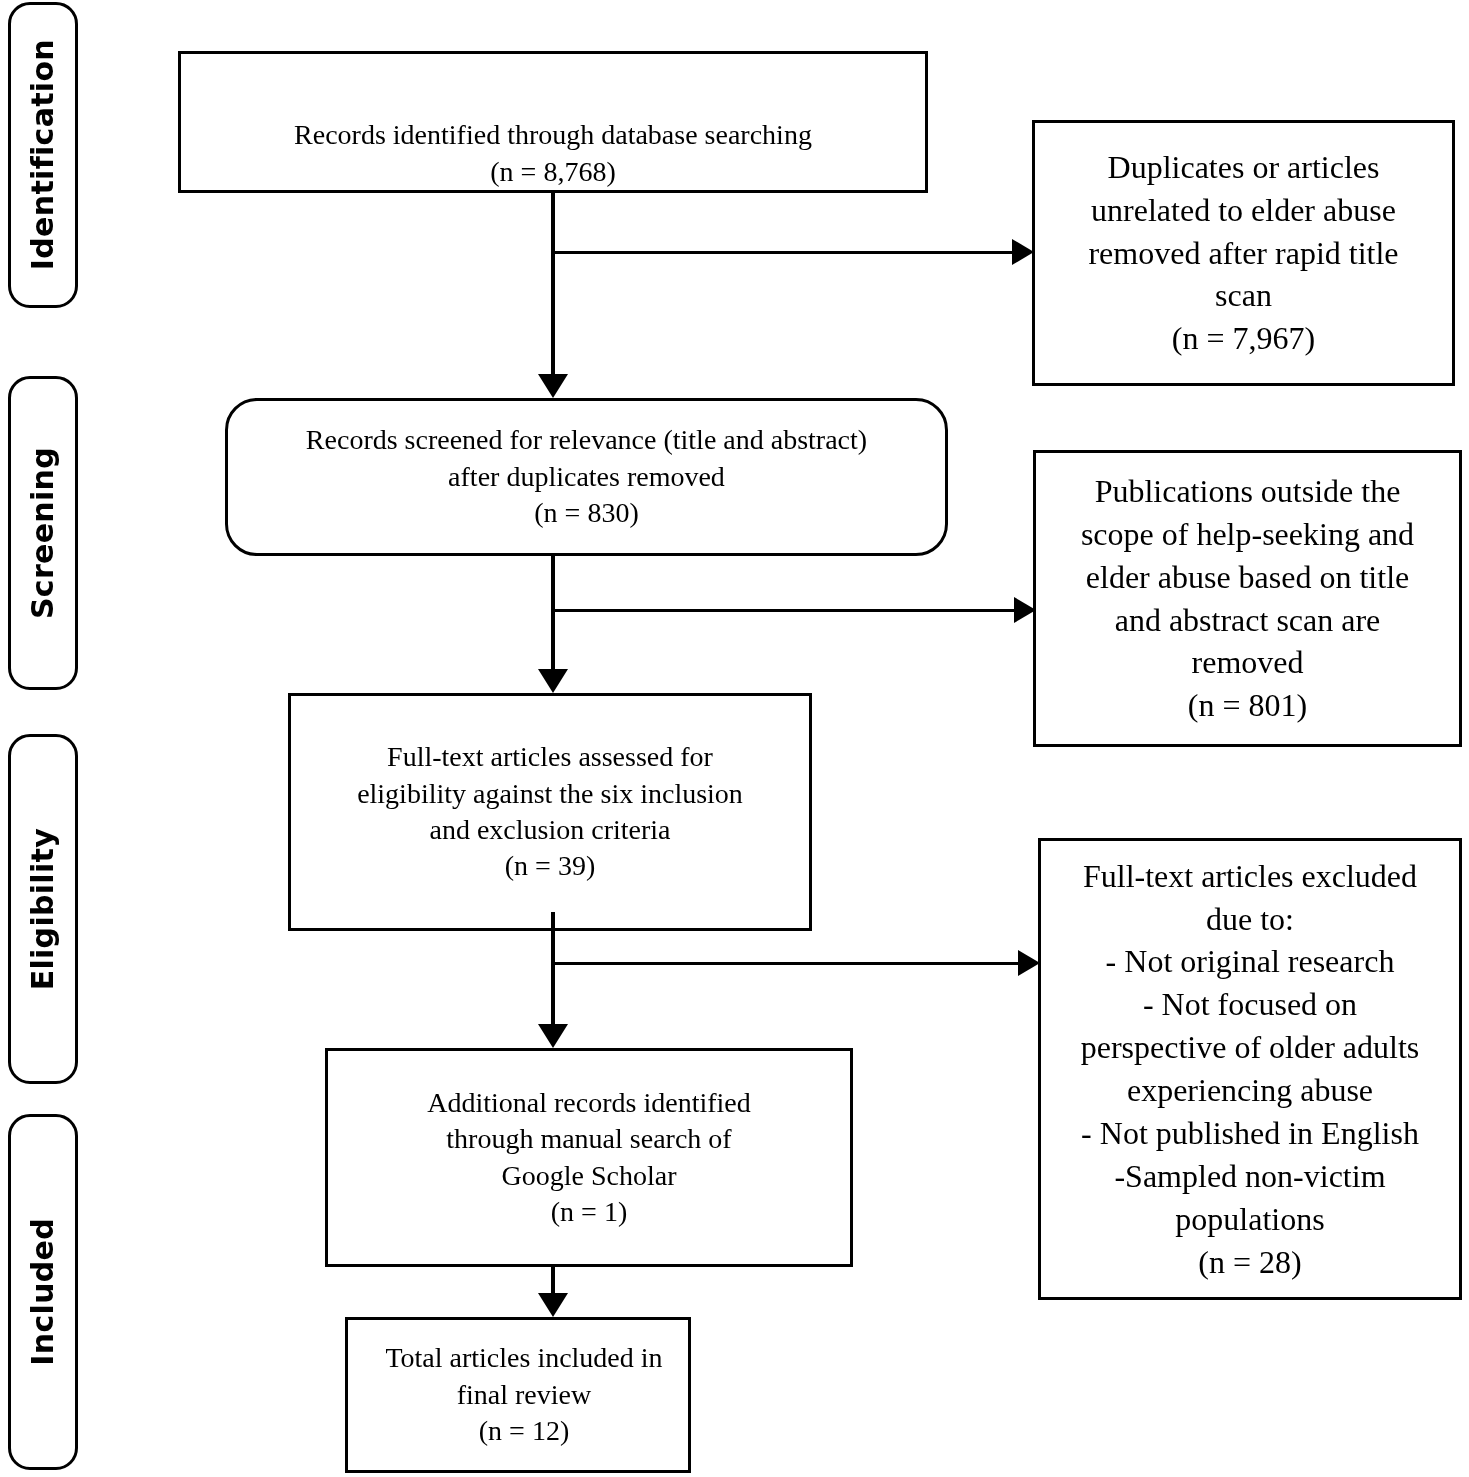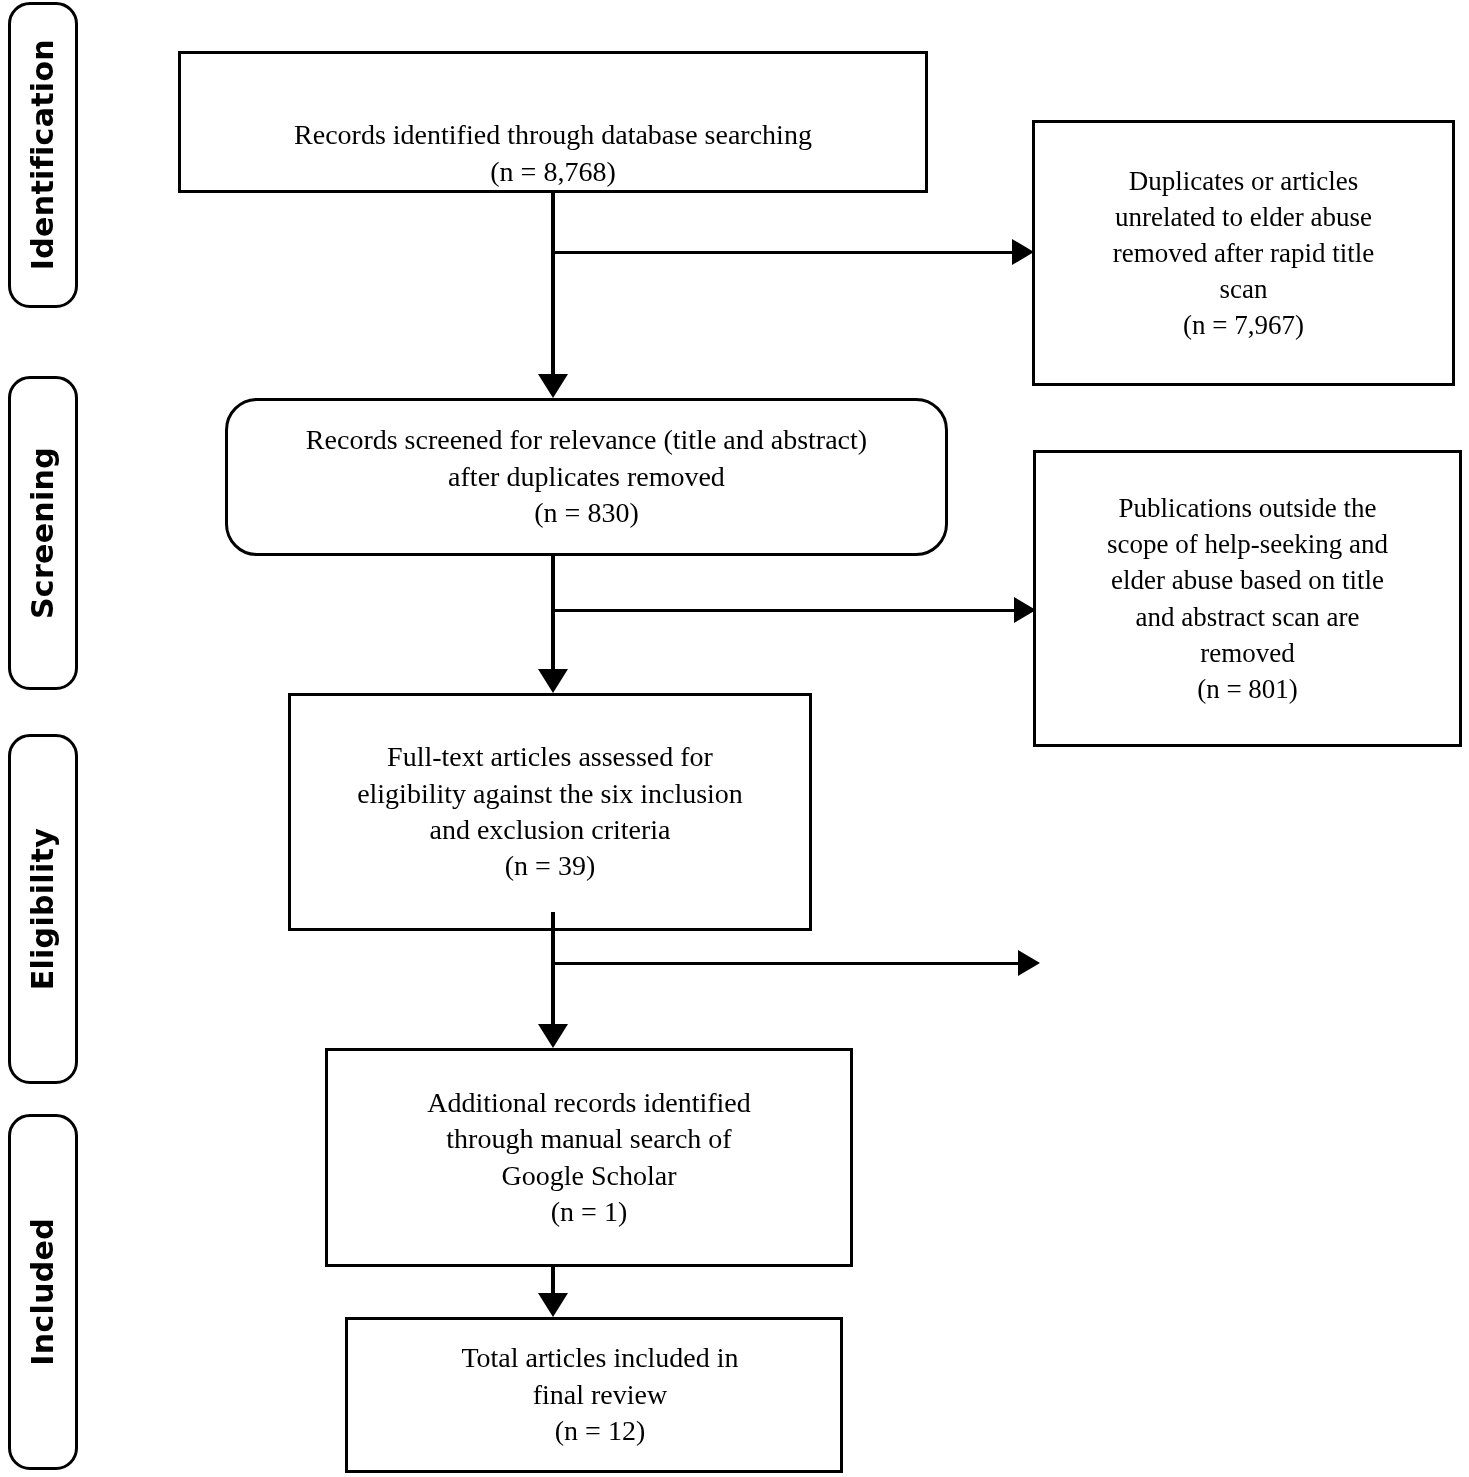--- a/index.html
+++ b/index.html
@@ -52,21 +52,21 @@
   }
   .flow-box .box-text {
     font-family: "Liberation Serif", "DejaVu Serif", serif;
     font-size: 28px;
     line-height: 1.30;
     color: #000000;
     padding: 0 8px;
     white-space: pre-line;
   }
   .flow-box.narrow .box-text {
-    font-size: 27px;
+    font-size: 32px;
     line-height: 1.34;
   }
 
   
   .v-line {
     position: absolute;
     width: 4px;
     background: #000000;
   }
   .h-line {
@@ -130,21 +130,21 @@
 (n = 39)</span>
   </div>
 
   <div class="flow-box" style="left:325px; top:1048px; width:528px; height:219px;">
     <span class="box-text">Additional records identified
 through manual search of
 Google Scholar
 (n = 1)</span>
   </div>
 
-  <div class="flow-box" style="left:345px; top:1317px; width:498px; height:156px;padding-left:12px;">
+  <div class="flow-box" style="left:345px; top:1317px; width:346px; height:156px;padding-left:12px;">
     <span class="box-text">Total articles included in
 final review
 (n = 12)</span>
   </div>
 
   <div class="flow-box narrow" style="left:1032px; top:120px; width:423px; height:266px;">
     <span class="box-text">Duplicates or articles
 unrelated to elder abuse
 removed after rapid title
 scan
@@ -153,20 +153,32 @@
 
   <div class="flow-box narrow" style="left:1033px; top:450px; width:429px; height:297px;">
     <span class="box-text">Publications outside the
 scope of help-seeking and
 elder abuse based on title
 and abstract scan are
 removed
 (n = 801)</span>
   </div>
 
+  <div class="flow-box narrow" style="left:1038px; top:838px; width:424px; height:462px;">
+    <span class="box-text">Full-text articles excluded
+due to:
+- Not original research
+- Not focused on
+perspective of older adults
+experiencing abuse
+- Not published in English
+-Sampled non-victim
+populations
+(n = 28)</span>
+  </div>
 
   <div class="v-line" style="left:551px; top:192px; height:182px;"></div>
   <div class="arrow-down" style="left:538px; top:374px;"></div>
 
   <div class="h-line" style="left:553px; top:251px; width:462px;"></div>
   <div class="arrow-right" style="left:1012px; top:239px;"></div>
 
   <div class="v-line" style="left:551px; top:556px; height:115px;"></div>
   <div class="arrow-down" style="left:538px; top:669px;"></div>
 

